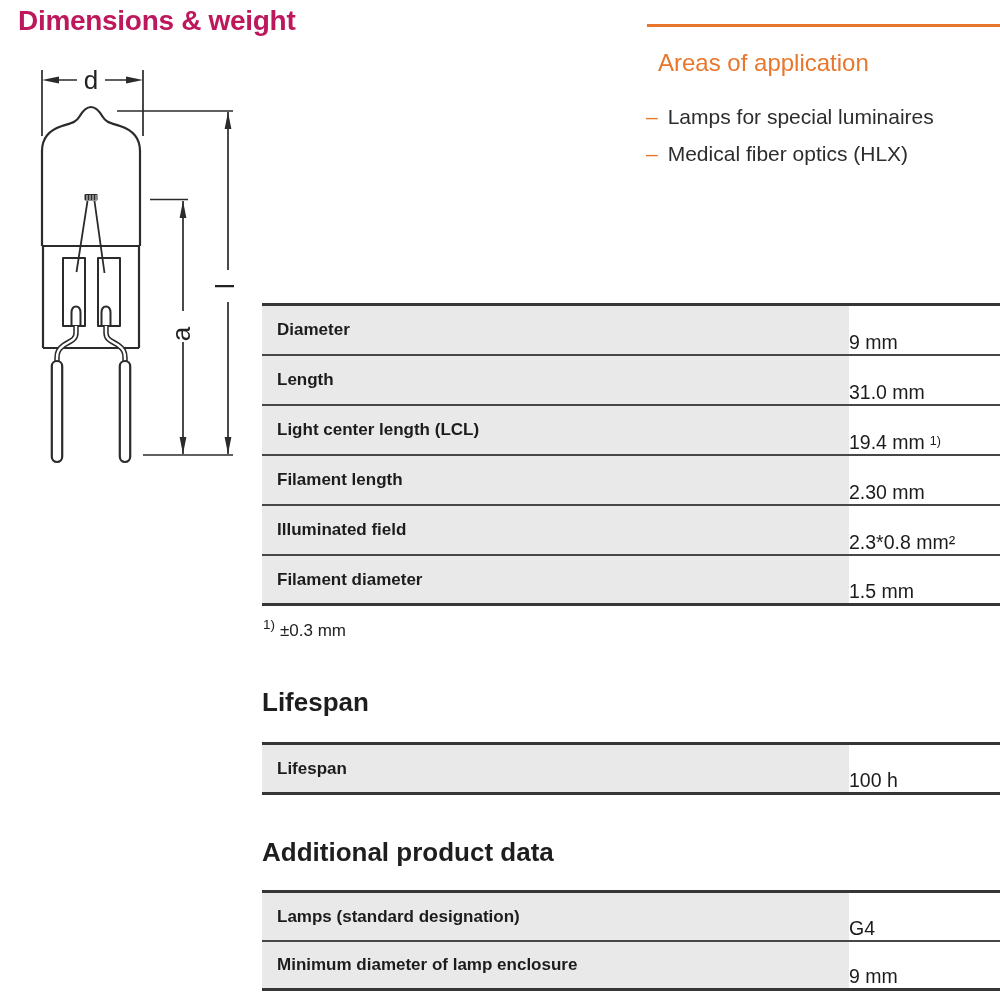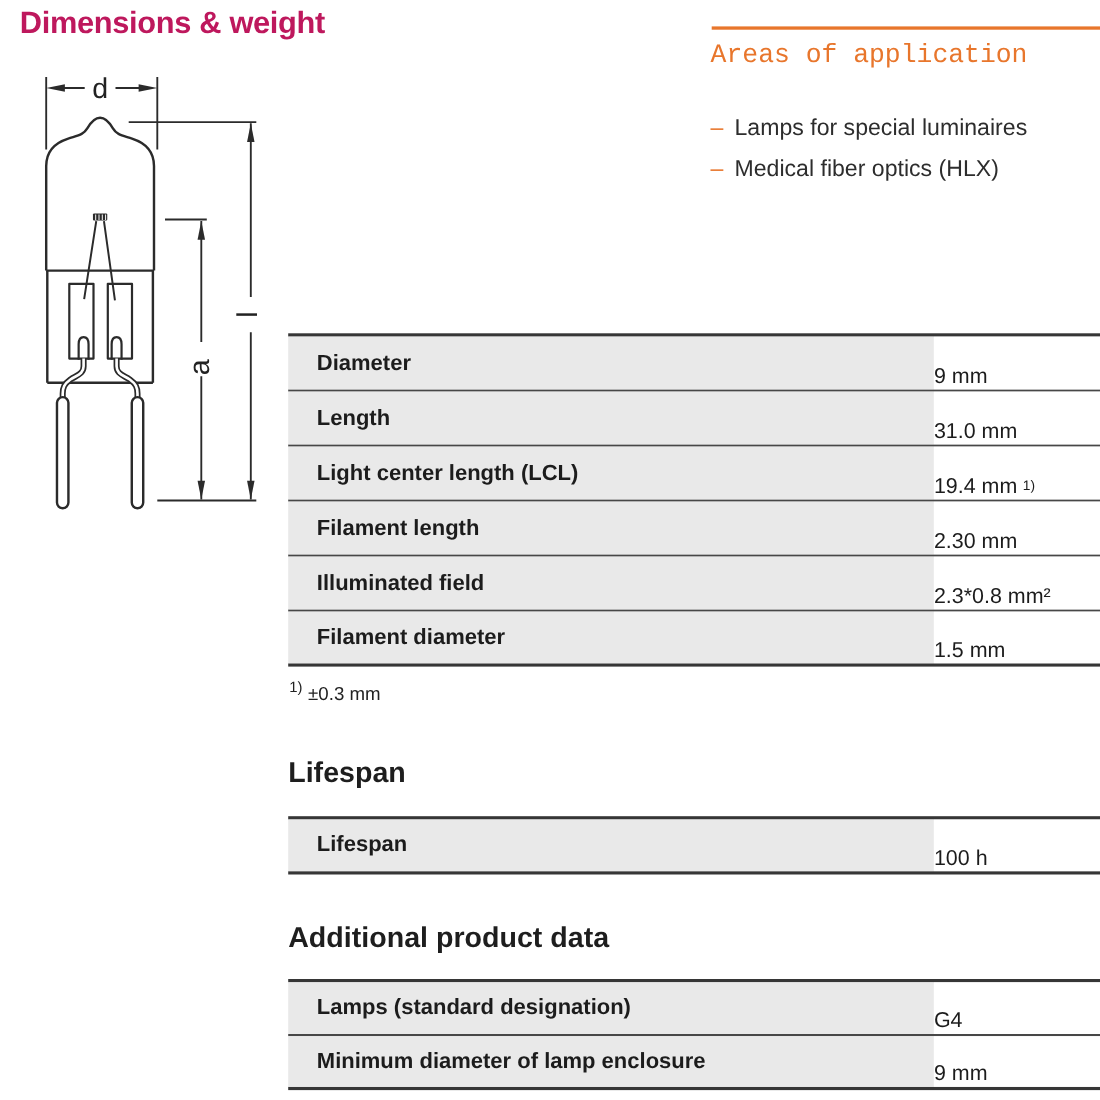--- a/index.html
+++ b/index.html
@@ -17,38 +17,38 @@
   }
   .page-title{
     position:absolute;left:18px;top:5px;margin:0;
     font-size:28px;font-weight:bold;color:#be185d;letter-spacing:-0.3px;
   }
   .drawing{position:absolute;left:0;top:60px;}
 
   
   .apps-rule{position:absolute;left:647px;top:24px;width:353px;height:3px;background:var(--accent);}
   .apps-title{
-    position:absolute;left:646px;top:37px;margin:0;
-    font-size:24px;font-weight:400;color:var(--accent);font-family:Liberation Mono, monospace;
+    position:absolute;left:646px;top:37px;margin:12px;
+    font-size:24px;font-weight:400;color:var(--accent);
   }
   .apps-list{
     position:absolute;left:646px;top:98px;margin:0;padding:0;list-style:none;
     font-size:21px;color:#2D2D2D;
   }
   .apps-list li{display:flex;line-height:37px;}
   .apps-dash{color:var(--accent);margin-right:10px;}
 
   
   .tbl{position:absolute;left:262px;width:738px;border-top:3px solid var(--borderdark);}
   .trow{display:flex;align-items:stretch;height:50px;border-bottom:2px solid var(--sep);}
   .trow:last-child{border-bottom:3px solid var(--borderdark);}
   .tbl-additional .trow{height:49px;}
   .tlabel{
     width:587px;background:var(--cellgray);display:flex;align-items:center;
-    padding-left:26px;font-size:20px;font-weight:bold;color:var(--ink);
+    padding-left:15px;font-size:17px;font-weight:bold;color:var(--ink);
   }
   .tvalue{
     flex:1;background:#fff;display:flex;align-items:flex-end;
     font-size:19.5px;color:var(--ink);
   }
   .tvalue sup{font-size:12.5px;margin-left:5px;transform:translateY(-6px);}
 
   #tbl-dimensions{top:303px;}
   #tbl-lifespan{top:742px;}
   #tbl-additional{top:890px;}

